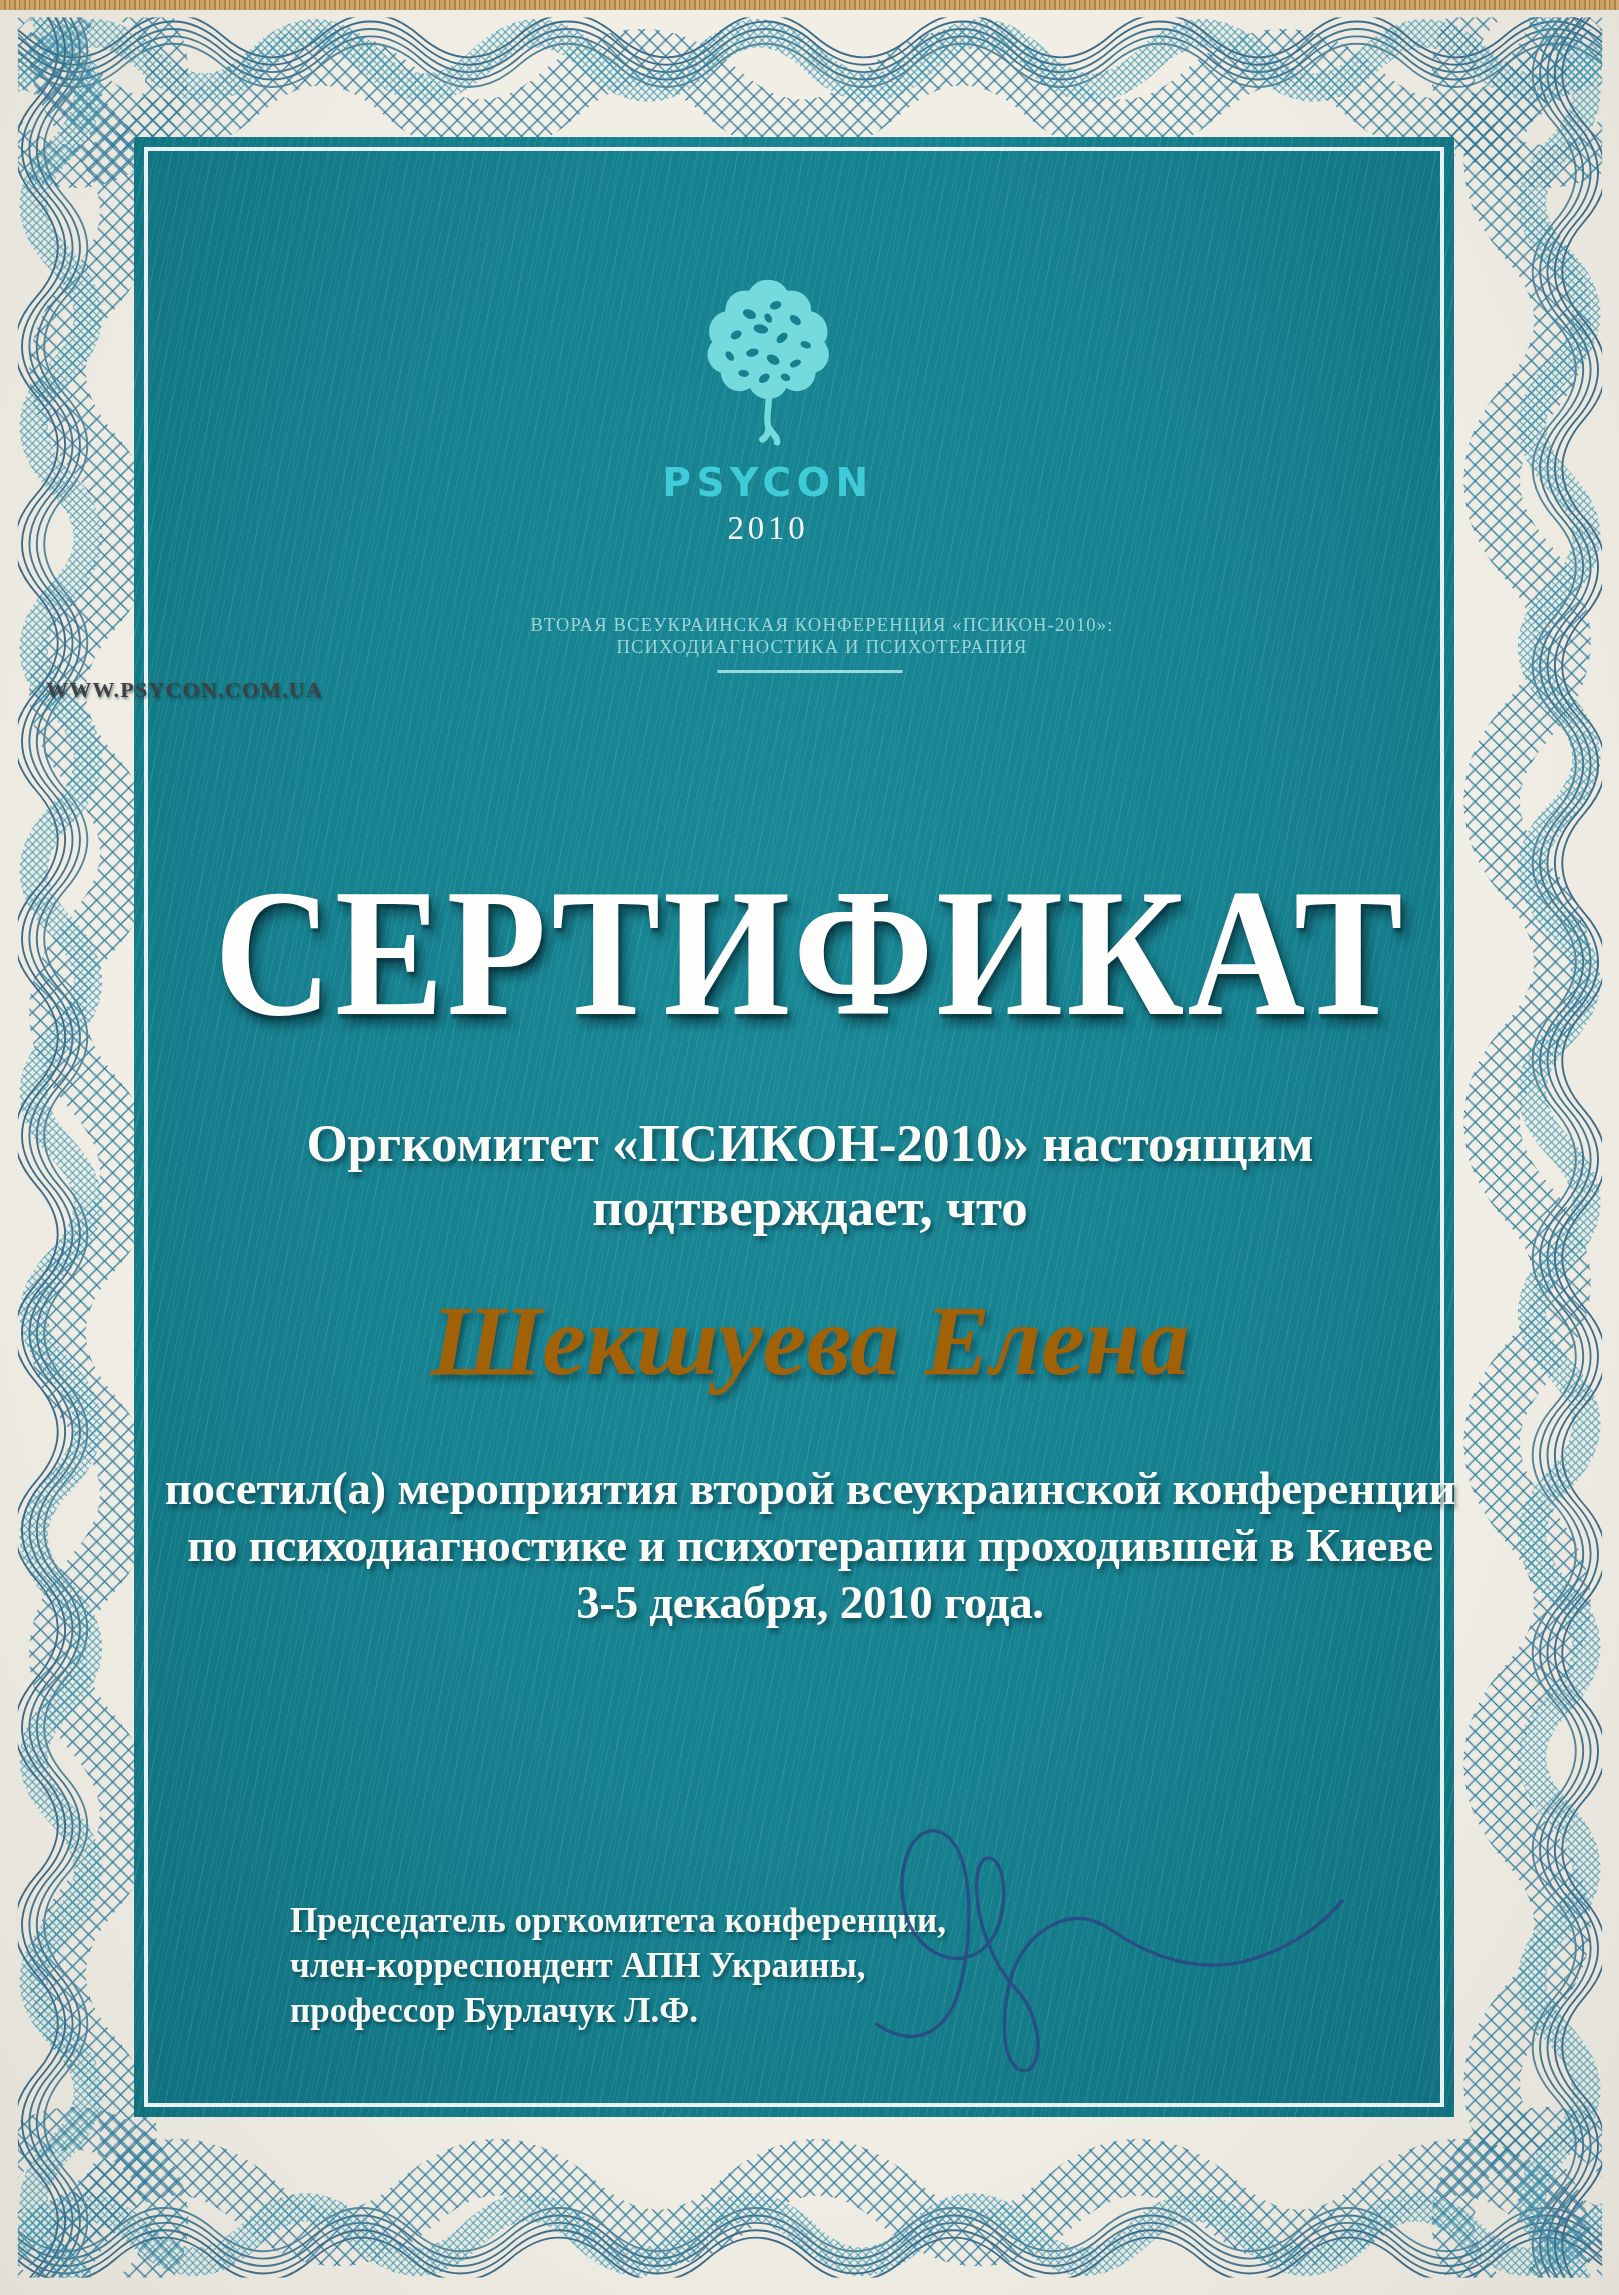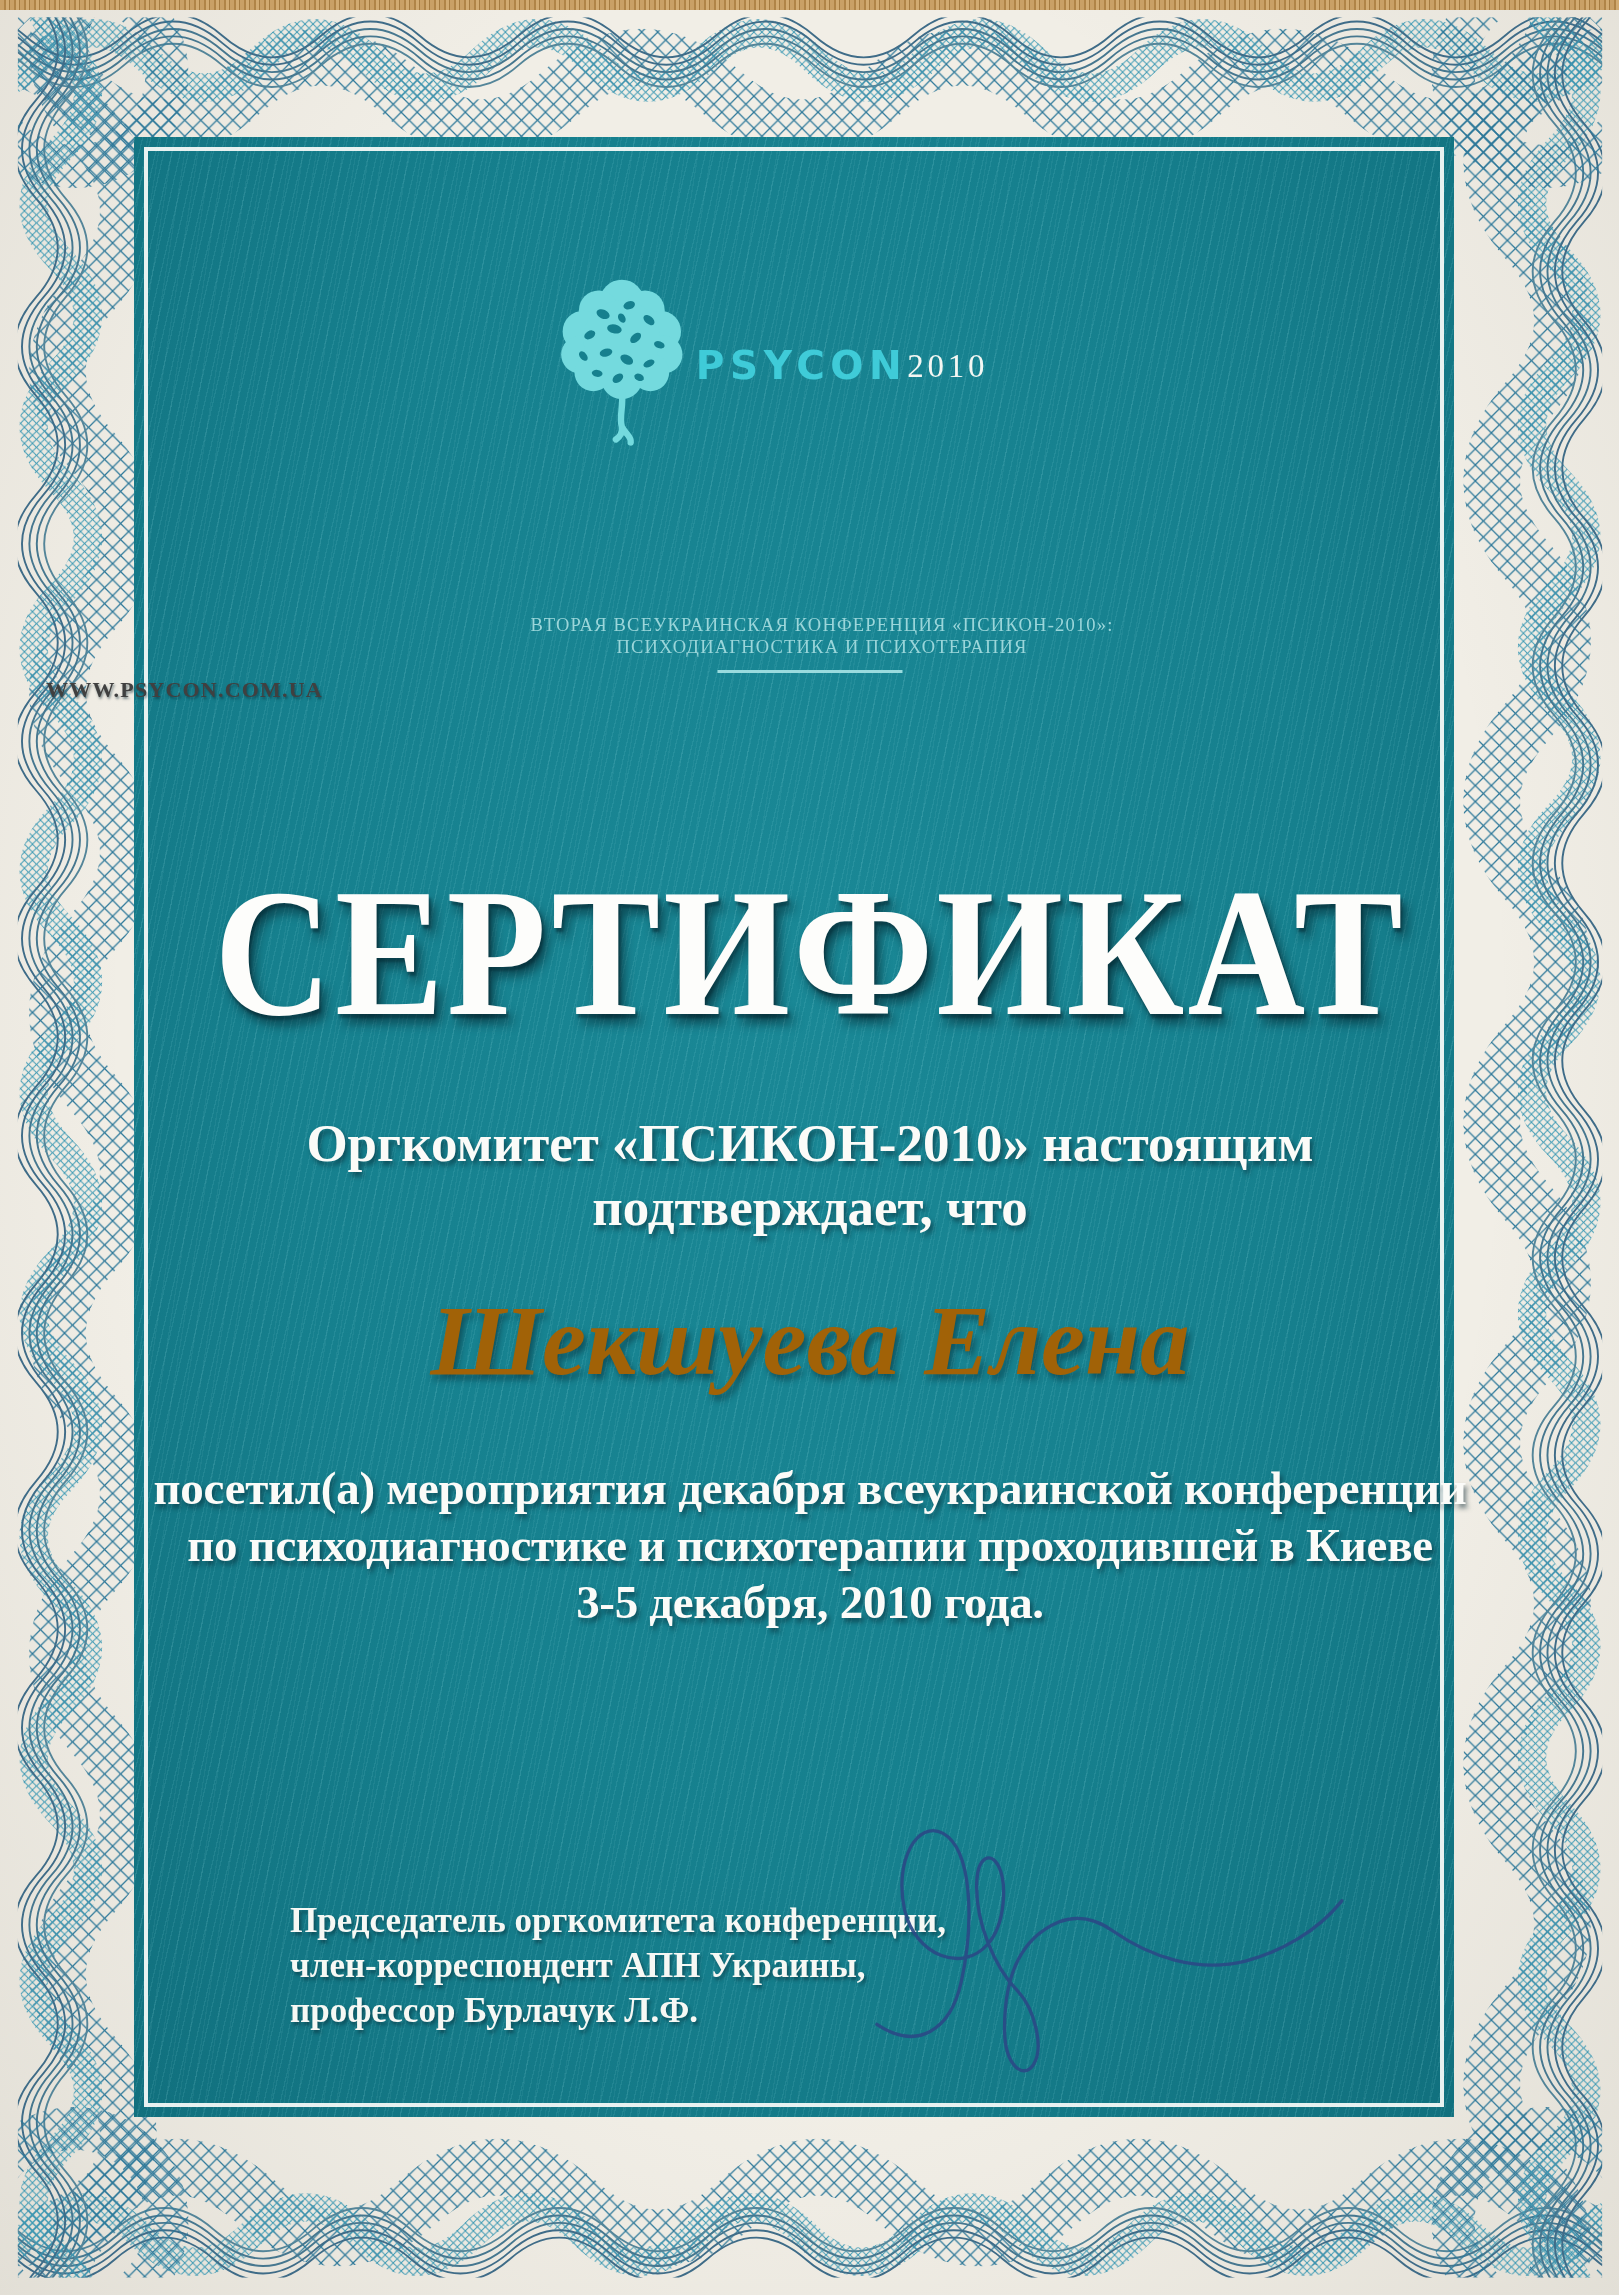--- a/index.html
+++ b/index.html
@@ -12,21 +12,21 @@
   .guilloche{position:absolute;left:0;top:0;width:1620px;height:2295px;}
 
   .panel{position:absolute;left:134px;top:137px;width:1320px;height:1980px;
          background:
            repeating-linear-gradient(103deg, rgba(150,230,235,0.10) 0 1.2px, rgba(150,230,235,0) 1.2px 8px),
            repeating-linear-gradient(99deg, rgba(190,245,248,0.06) 0 1.2px, rgba(150,230,235,0) 1.2px 13px),
            radial-gradient(ellipse at 50% 42%, #1a8896 0%, #16808e 55%, #11707e 100%);}
   .panel-line{position:absolute;inset:10px;border:4.3px solid rgba(250,252,250,0.92);pointer-events:none;}
 
   .logo-stack{position:absolute;left:768px;top:271px;transform:translateX(-50%);
-              display:flex;flex-direction:row;align-items:center;}
+              display:flex;flex-direction:column;align-items:center;}
   .brand{margin-top:3.7px;font-family:"DejaVu Sans", sans-serif;font-weight:bold;
          font-size:39px;letter-spacing:5.6px;color:#3fcbd8;}
   .brand-year{margin-top:5px;font-weight:normal;font-size:33px;letter-spacing:3.7px;color:#f4f7f3;}
 
   .conf-lines{position:absolute;left:0;right:0;top:614px;text-align:center;
               font-size:18.5px;line-height:22px;letter-spacing:1.2px;color:#9bd6da;margin-left:24px;}
   .divider{position:absolute;left:50%;top:670px;transform:translateX(-50%);
            width:185px;height:2.5px;background:#9adbde;}
   .website{position:absolute;left:0;right:0;top:677px;text-align:left;
            font-weight:bold;font-size:22px;letter-spacing:1.2px;color:#404040;
@@ -152,21 +152,21 @@
   <div class="title">СЕРТИФИКАТ</div>
 
   <div class="statement">
     <div>Оргкомитет «ПСИКОН-2010» настоящим</div>
     <div>подтверждает, что</div>
   </div>
 
   <div class="recipient">Шекшуева Елена</div>
 
   <div class="body-text">
-    <div>посетил(а) мероприятия декабря всеукраинской конференции</div>
+    <div>посетил(а) мероприятия второй всеукраинской конференции</div>
     <div>по психодиагностике и психотерапии проходившей в Киеве</div>
     <div>3-5 декабря, 2010 года.</div>
   </div>
 
   <div class="signatory">
     <div>Председатель оргкомитета конференции,</div>
     <div>член-корреспондент АПН Украины,</div>
     <div>профессор Бурлачук Л.Ф.</div>
   </div>
 

